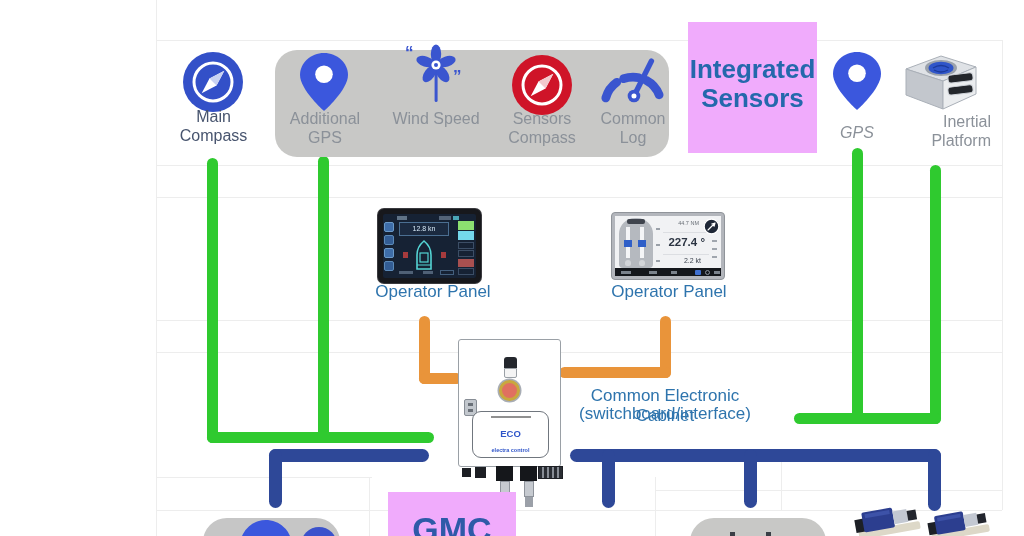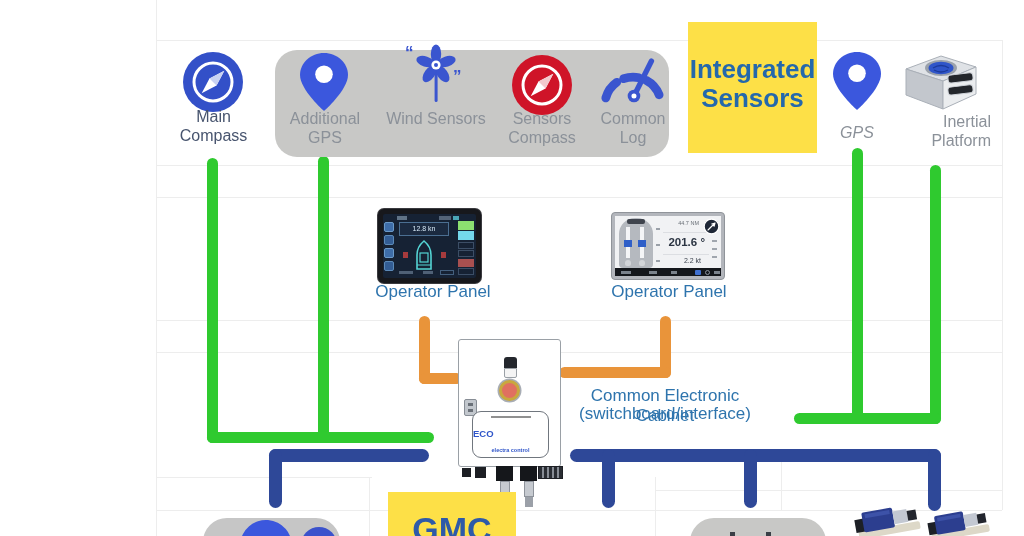--- a/index.html
+++ b/index.html
@@ -9,21 +9,21 @@
   }
   .abs{position:absolute;}
   .gl{position:absolute;background:#ededed;}
   .busline{position:absolute;border-radius:7px;}
   .green{background:#2fca2f;}
   .navy{background:#2e4898;}
   .orange{background:#e9943a;}
   .glabel{position:absolute;color:#8b9199;font-size:16px;line-height:1.18;text-align:center;font-weight:400;}
   .dlabel{position:absolute;color:#47546e;font-size:16px;line-height:1.18;text-align:center;}
   .blabel{position:absolute;color:#2e74ad;font-size:17px;line-height:1.15;text-align:center;}
-  .lavbox{position:absolute;background:#fde047;}
+  .lavbox{position:absolute;background:#f0abfc;}
   .graybox{position:absolute;background:#c8c8c6;}
   .mark{position:absolute;}
   
   .op-left{position:absolute;left:378px;top:209px;width:103px;height:74px;background:#17181c;border-radius:6px;box-shadow:0 0 0 1px #3a3a3e;}
   .op-left .screen{position:absolute;left:5px;top:5px;right:5px;bottom:5px;background:#162234;border-radius:2px;overflow:hidden;}
   
   .op-right{position:absolute;left:611px;top:212px;width:114px;height:68px;background:#b3b6bc;border-radius:4px;border:1px solid #90949a;box-sizing:border-box;}
   .op-right .screen{position:absolute;left:3px;top:3px;right:3px;bottom:3px;background:#f1f2f4;overflow:hidden;}
   
   .cabinet{position:absolute;left:458px;top:339px;width:103px;height:128px;background:#ffffff;border:1.5px solid #9aa0a6;border-radius:3px;box-sizing:border-box;}
@@ -93,21 +93,21 @@
       <ellipse cx="31" cy="10" rx="5.2" ry="9.5" transform="rotate(72 31 21)"></ellipse>
       <ellipse cx="31" cy="10" rx="5.2" ry="9.5" transform="rotate(144 31 21)"></ellipse>
       <ellipse cx="31" cy="10" rx="5.2" ry="9.5" transform="rotate(216 31 21)"></ellipse>
       <ellipse cx="31" cy="10" rx="5.2" ry="9.5" transform="rotate(288 31 21)"></ellipse>
     </g>
     <circle cx="31" cy="21" r="4.6" fill="#ffffff"></circle>
     <circle cx="31" cy="21" r="2" fill="#3a55cf"></circle>
     <text x="0" y="14" font-size="17" font-weight="bold" fill="#3a55cf" font-family="Liberation Sans, sans-serif">“</text>
     <text x="48" y="38" font-size="17" font-weight="bold" fill="#3a55cf" font-family="Liberation Sans, sans-serif">”</text>
   </svg>
-  <div class="glabel" style="left:378px;top:110px;width:116px;">Wind Sensors</div>
+  <div class="glabel" style="left:378px;top:110px;width:116px;">Wind Speed</div>
 
   <svg class="abs" style="left:511px;top:54px;" width="62" height="62" viewBox="0 0 62 62">
     <circle cx="31" cy="31" r="30" fill="#cf1428"></circle>
     <circle cx="31" cy="31" r="19" fill="none" stroke="#ffffff" stroke-width="3"></circle>
     <g transform="rotate(45 31 31)">
       <polygon points="31,15 36,31 31,47 26,31" fill="#ffffff"></polygon>
       <polygon points="31,15 36,31 31,31 26,31" fill="#f2c9cd"></polygon>
     </g>
   </svg>
   <div class="glabel" style="left:496px;top:110px;width:92px;">Sensors Compass</div>
@@ -181,21 +181,21 @@
         <div class="mark" style="left:5px;top:22px;width:8px;height:7px;background:#2f5fc8;"></div>
         <div class="mark" style="left:19px;top:22px;width:8px;height:7px;background:#2f5fc8;"></div>
         <div class="mark" style="left:6px;top:42px;width:6px;height:6px;background:#d2d5d9;border-radius:50% 50% 2px 2px;"></div>
         <div class="mark" style="left:20px;top:42px;width:6px;height:6px;background:#d2d5d9;border-radius:50% 50% 2px 2px;"></div>
       </div>
       <div class="mark" style="left:41px;top:12px;width:4px;height:2px;background:#9aa0a8;"></div>
       <div class="mark" style="left:41px;top:28px;width:4px;height:2px;background:#9aa0a8;"></div>
       <div class="mark" style="left:41px;top:44px;width:4px;height:2px;background:#9aa0a8;"></div>
       <div class="mark" style="left:46px;top:4px;width:38px;height:8px;font-size:5.5px;color:#6a7078;text-align:right;">44.7 NM</div>
       <div class="mark" style="left:48px;top:16px;width:46px;height:1px;background:#dcdee2;"></div>
-      <div class="mark" style="left:44px;top:20px;width:46px;height:15px;font-size:11.5px;font-weight:bold;color:#2b3442;text-align:right;">201.6 °</div>
+      <div class="mark" style="left:44px;top:20px;width:46px;height:15px;font-size:11.5px;font-weight:bold;color:#2b3442;text-align:right;">227.4 °</div>
       <div class="mark" style="left:48px;top:38px;width:46px;height:1px;background:#dcdee2;"></div>
       <div class="mark" style="left:46px;top:41px;width:40px;height:10px;font-size:7px;color:#3c434e;text-align:right;">2.2 kt</div>
       <svg class="abs" style="left:88px;top:2px;" width="17" height="17" viewBox="0 0 22 22">
         <circle cx="11" cy="11" r="9.5" fill="#1e2736" stroke="#ffffff" stroke-width="1.6"></circle>
         <path d="M6.5 15.5 L15.5 6.5 M15.5 6.5 l-4.2 1.2 M15.5 6.5 l-1.2 4.2" stroke="#ffffff" stroke-width="1.5" fill="none" stroke-linecap="round"></path>
       </svg>
       <div class="mark" style="left:97px;top:24px;width:5px;height:2px;background:#a0a6ae;"></div>
       <div class="mark" style="left:97px;top:32px;width:5px;height:2px;background:#a0a6ae;"></div>
       <div class="mark" style="left:97px;top:40px;width:5px;height:2px;background:#a0a6ae;"></div>
       <div class="mark" style="left:0;top:52px;width:108px;height:8px;background:#14171c;">
@@ -213,21 +213,21 @@
   <div class="cabinet">
     <div class="mark" style="left:45px;top:17px;width:13px;height:11px;background:#24272d;border-radius:3px 3px 0 0;"></div>
     <div class="mark" style="left:45px;top:28px;width:13px;height:10px;background:#f4f4f4;border:1px solid #9aa0a6;box-sizing:border-box;border-radius:0 0 2px 2px;"></div>
     <div class="mark" style="left:40px;top:40px;width:21px;height:21px;border-radius:50%;background:#e07060;border:3px solid #c8a83e;box-sizing:border-box;box-shadow:0 0 0 1.5px #a8adb5;"></div>
     <div class="mark" style="left:5px;top:59px;width:13px;height:17px;background:#c2c7cd;border:1px solid #878d95;border-radius:2px;box-sizing:border-box;">
       <div class="mark" style="left:3px;top:3px;width:5px;height:3px;background:#6a7078;"></div>
       <div class="mark" style="left:3px;top:9px;width:5px;height:3px;background:#6a7078;"></div>
     </div>
     <div class="ecopanel">
       <div class="mark" style="left:18px;top:4px;width:40px;height:2px;background:#555;opacity:.65;"></div>
-      <div class="mark" style="left:0;top:16px;width:100%;text-align:left;font-size:9.5px;font-weight:bold;color:#2f55c9;">ECO</div>
+      <div class="mark" style="left:0;top:16px;width:100%;text-align:center;font-size:9.5px;font-weight:bold;color:#2f55c9;">ECO</div>
       <div class="mark" style="left:0;bottom:4px;width:100%;text-align:center;font-size:5.5px;font-weight:bold;color:#2f55c9;">electra control</div>
     </div>
   </div>
 
   <div class="mark" style="left:462px;top:468px;width:9px;height:9px;background:#1d1f24;"></div>
   <div class="mark" style="left:475px;top:467px;width:11px;height:11px;background:#1d1f24;"></div>
   <div class="mark" style="left:496px;top:466px;width:17px;height:15px;background:#15171b;"></div>
   <div class="mark" style="left:500px;top:481px;width:10px;height:16px;background:#c6cad0;border:1px solid #8e939b;box-sizing:border-box;"></div>
   <div class="mark" style="left:501px;top:497px;width:8px;height:10px;background:#9ba0a8;"></div>
   <div class="mark" style="left:520px;top:466px;width:17px;height:15px;background:#15171b;"></div>

